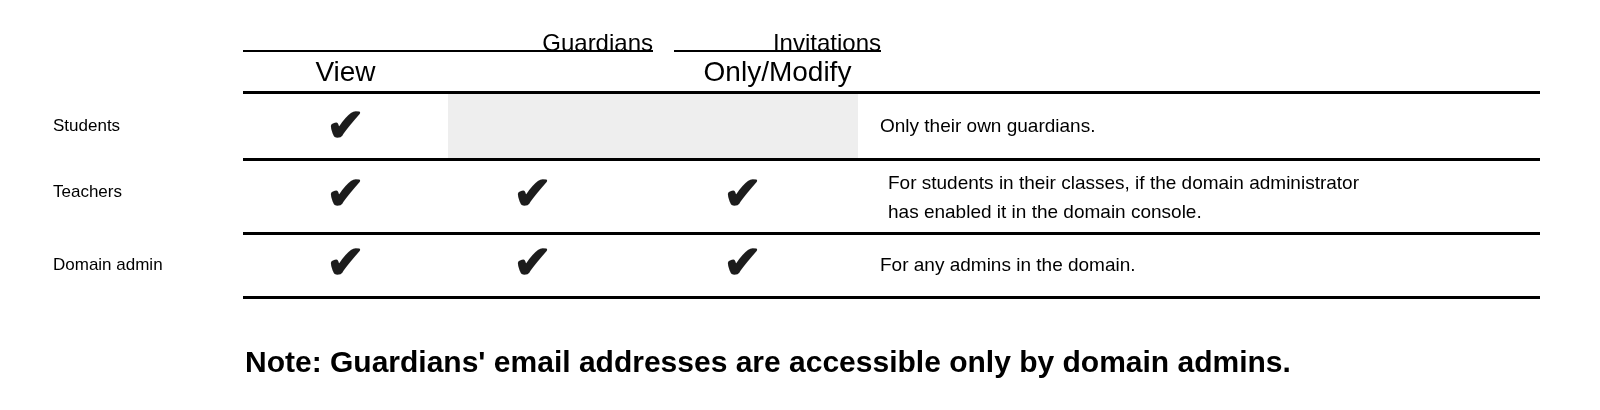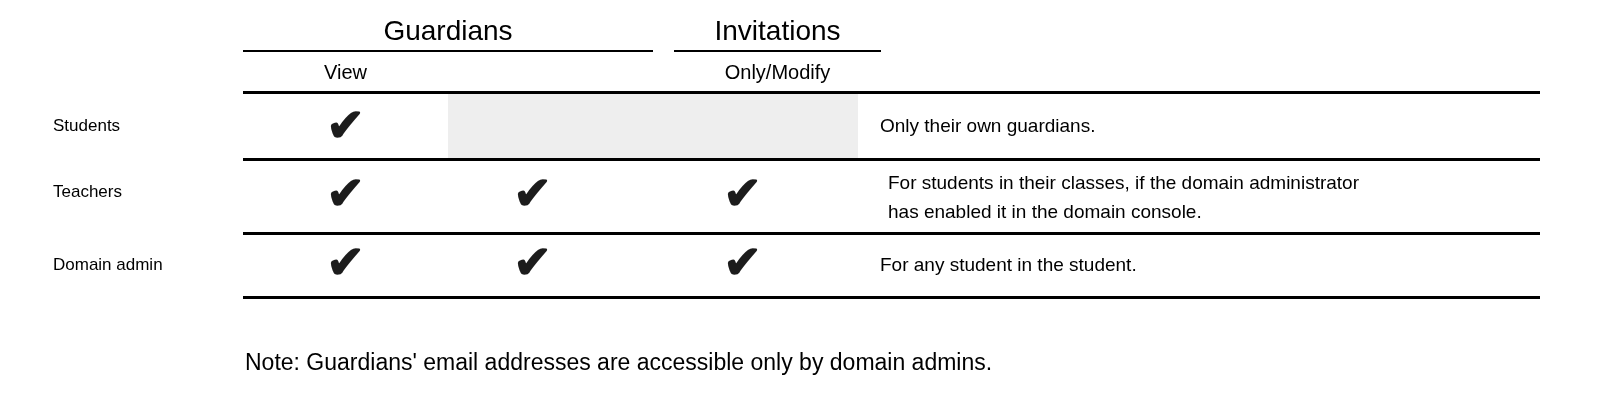--- a/index.html
+++ b/index.html
@@ -20,26 +20,26 @@
     color: var(--text);
     overflow: hidden;
   }
 
   
   .rule      { position: absolute; left: 243px; width: 1297px; height: 3px; background: var(--line); }
   .thin-rule { position: absolute; height: 2px; background: var(--line); }
 
   
   .group-label {
-    position: absolute; top: 15px; height: 32px; line-height: 32px;
-    font-size: 28px; text-align: center;
+    position: absolute; top: 27px; height: 32px; line-height: 32px;
+    font-size: 24px; text-align: right;
   }
   .col-label {
     position: absolute; top: 56px; height: 32px; line-height: 32px;
-    font-size: 20px; text-align: center;
+    font-size: 28px; text-align: center;
   }
 
   
   .row-label {
     position: absolute; left: 53px; width: 190px; height: 28px;
     line-height: 28px; font-size: 17px; white-space: nowrap;
   }
 
   
   .check-cell {
@@ -55,21 +55,21 @@
   }
   .note.single { line-height: 28px; }
 
   .disabled-cells {
     position: absolute; left: 448px; top: 94px; width: 410px; height: 64px;
     background: var(--disabled-cell);
   }
 
   .footnote {
     position: absolute; left: 245px; top: 348px;
-    font-size: 23px; line-height: 28px; white-space: nowrap;
+    font-size: 30px; line-height: 28px; white-space: nowrap; font-weight: bold;
   }
 </style>
 </head>
 <body>
 
 <div class="page">
 
   <div class="group-label" style="left:243px; width:410px;">Guardians</div>
   <div class="group-label" style="left:674px; width:207px;">Invitations</div>
 
@@ -95,18 +95,18 @@
   <div class="note" style="top:168px;margin-left:8px;">
     <div>For students in their classes, if the domain administrator</div>
     <div>has enabled it in the domain console.</div>
   </div>
   <div class="rule" style="top:232px;"></div>
 
   <div class="row-label" style="top:251px;">Domain admin</div>
   <div class="check-cell" style="left:243px; width:205px; top:238px;">✔</div>
   <div class="check-cell" style="left:425px; width:215px; top:238px;">✔</div>
   <div class="check-cell" style="left:635px; width:215px; top:238px;">✔</div>
-  <div class="note single" style="top:251px;">For any student in the student.</div>
+  <div class="note single" style="top:251px;">For any admins in the domain.</div>
   <div class="rule" style="top:296px;"></div>
 
   <div class="footnote">Note: Guardians' email addresses are accessible only by domain admins.</div>
 
 </div>
 
 </body></html>

